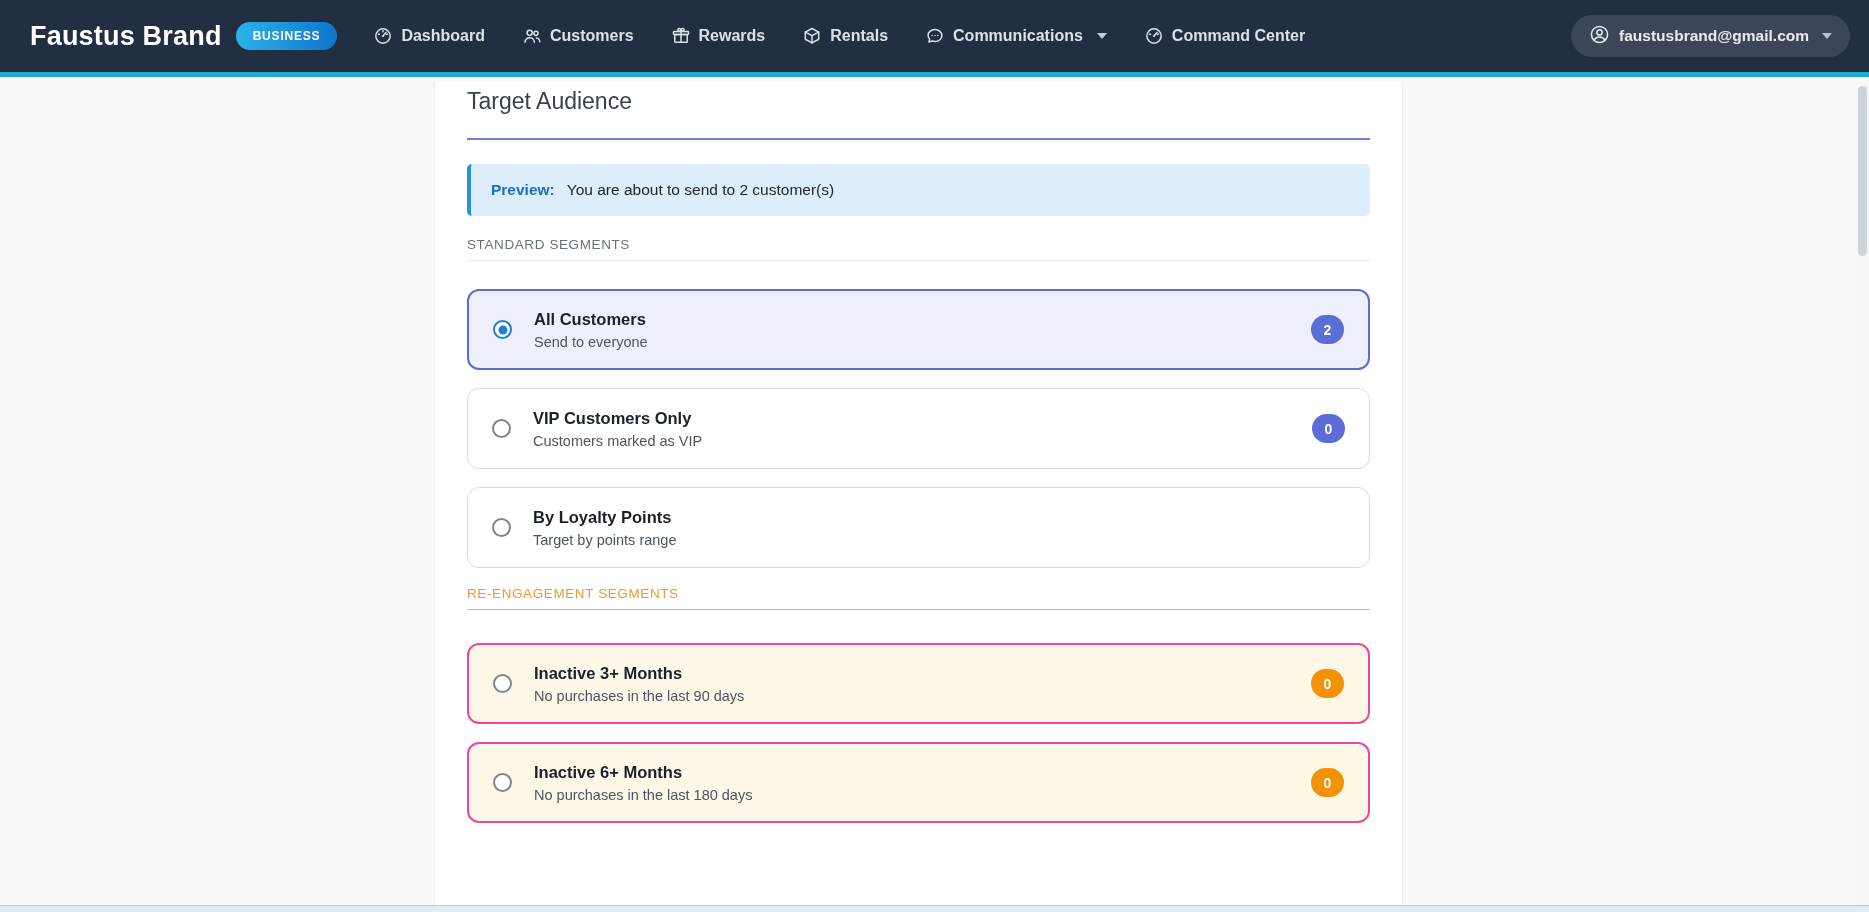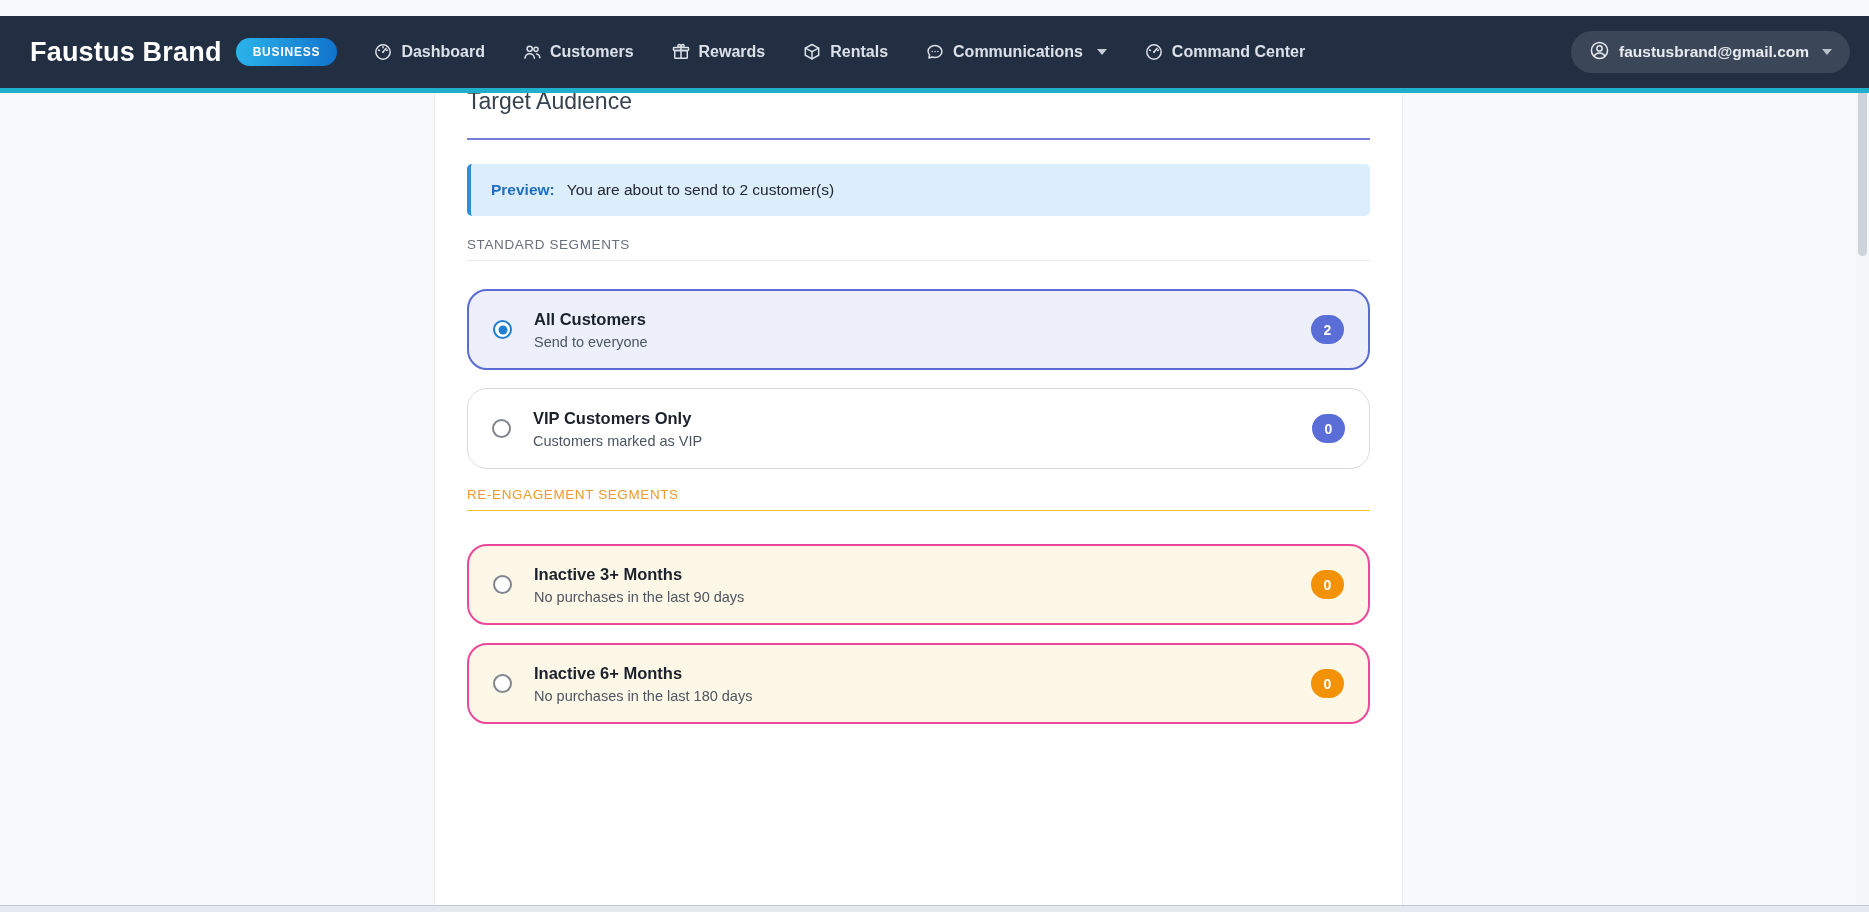--- a/index.html
+++ b/index.html
@@ -12,21 +12,20 @@
   }
 
   
   .navbar {
     position:absolute; top:0; left:0; right:0; height:77px;
     background:#222e42;
     border-bottom:5px solid #20aecd;
     display:flex; align-items:center;
     padding:0 19px 0 30px;
     z-index:100;
-    margin-top:16px;
   }
   .brand { color:#ffffff; font-size:27px; font-weight:700; letter-spacing:.2px; }
   .biz-badge {
     margin-left:14px;
     background:linear-gradient(90deg,#2bb3ea,#1173cc);
     color:#fff; font-size:12px; font-weight:700; letter-spacing:.8px;
     padding:7px 17px; border-radius:15px;
   }
   .nav-links { display:flex; align-items:center; margin-left:36px; gap:37px; }
   .nav-item {
@@ -83,21 +82,21 @@
   .section-label.reeng {
     margin-top:17px;
     color:#ee9a2c;
     border-bottom:1px solid #f0c330;
   }
   .card-list { margin-top:28px; }
   .card-list.reeng { margin-top:33px; }
 
   .seg-card {
     height:81px; margin-bottom:18px;
-    border:1px solid #d8dce1; border-radius:20px; background:#fff;
+    border:1px solid #d8dce1; border-radius:12px; background:#fff;
     display:flex; align-items:center;
     padding:0 24px;
     cursor:pointer;
   }
   .seg-card.selected {
     border:2px solid #5a6cd4; background:#edf0fb;
   }
   .seg-card.warning {
     border:2px solid #ec4899; background:#fcf7e7;
   }
@@ -258,20 +257,27 @@
 
     <div class="seg-card">
       <span class="radio"></span>
       <div class="seg-text">
         <div class="seg-title">VIP Customers Only</div>
         <div class="seg-sub">Customers marked as VIP</div>
       </div>
       <span class="badge indigo">0</span>
     </div>
 
+    <div class="seg-card">
+      <span class="radio"></span>
+      <div class="seg-text">
+        <div class="seg-title">By Loyalty Points</div>
+        <div class="seg-sub">Target by points range</div>
+      </div>
+    </div>
 
 
   </div>
 
   <div class="section-label reeng">RE-ENGAGEMENT SEGMENTS</div>
 
   <div class="card-list reeng">
 
     <div class="seg-card warning">
       <span class="radio"></span>

